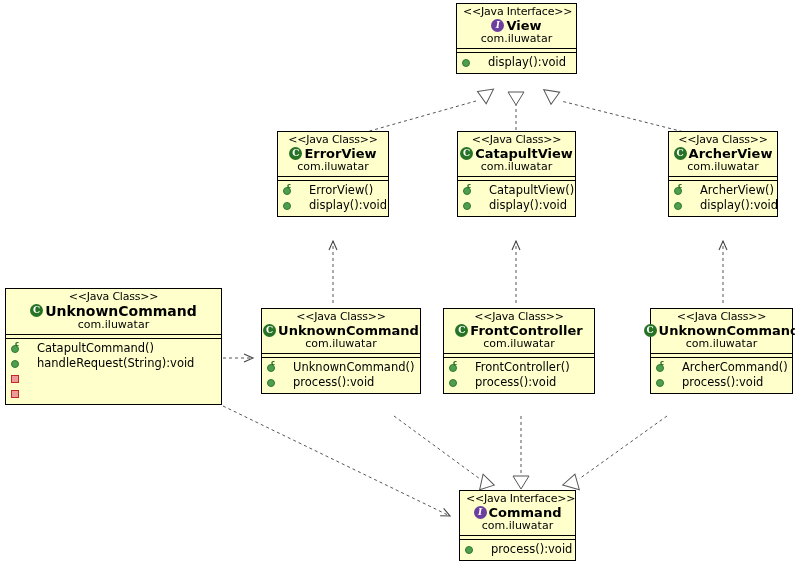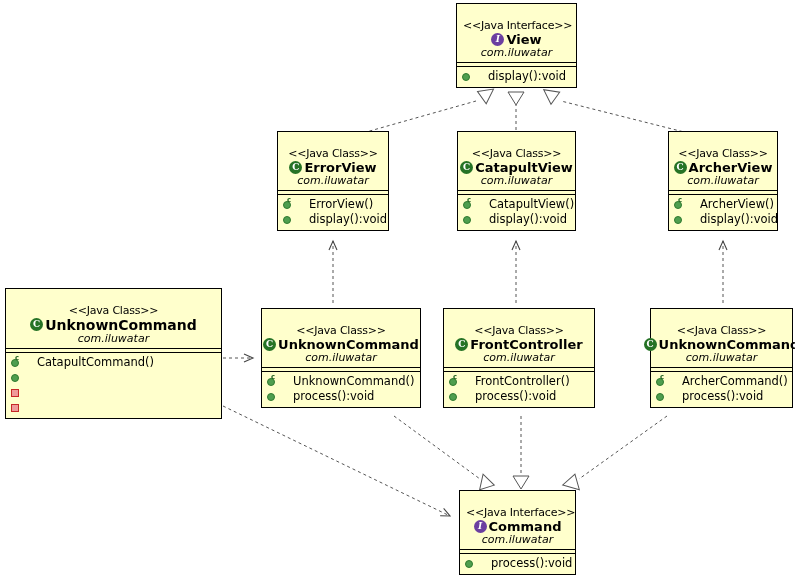--- a/index.html
+++ b/index.html
@@ -24,21 +24,21 @@
     pointer-events: none;
   }
   .node {
     position: absolute;
     box-sizing: border-box;
     background: #ffffcc;
     border: 1px solid #000000;
     z-index: 5;
   }
   .node .head {
-    padding: 16px 6px 3px 6px;
+    padding: 2px 6px 3px 6px;
     text-align: center;
     line-height: 1.05;
   }
   .node .stereo {
     font-size: 11px;
     color: #000000;
     white-space: nowrap;
     letter-spacing: -0.2px;
   }
   .node .title {
@@ -49,21 +49,20 @@
     display: flex;
     align-items: center;
     justify-content: center;
     gap: 2px;
     margin: 1px 0 1px 0;
   }
   .node .pkg {
     font-size: 11px;
     color: #000000;
     white-space: nowrap;
-    font-style: italic;
   }
   .node .sep {
     height: 0;
     border-top: 1px solid #000000;
   }
   .node .sepgap {
     height: 3px;
     background: #ffffcc;
   }
   .node .members {
@@ -312,20 +311,21 @@
         <span class="ico-pub">
             <i></i>
             <b>c</b>
           </span>
         <span class="mtext">CatapultCommand()</span>
       </div>
       <div class="member">
         <span class="ico-pub">
             <i></i>
           </span>
+        <span class="mtext">handleRequest(String):void</span>
       </div>
       <div class="member">
         <span class="ico-priv">
             <i></i>
           </span>
       </div>
       <div class="member">
         <span class="ico-priv">
             <i></i>
           </span>

